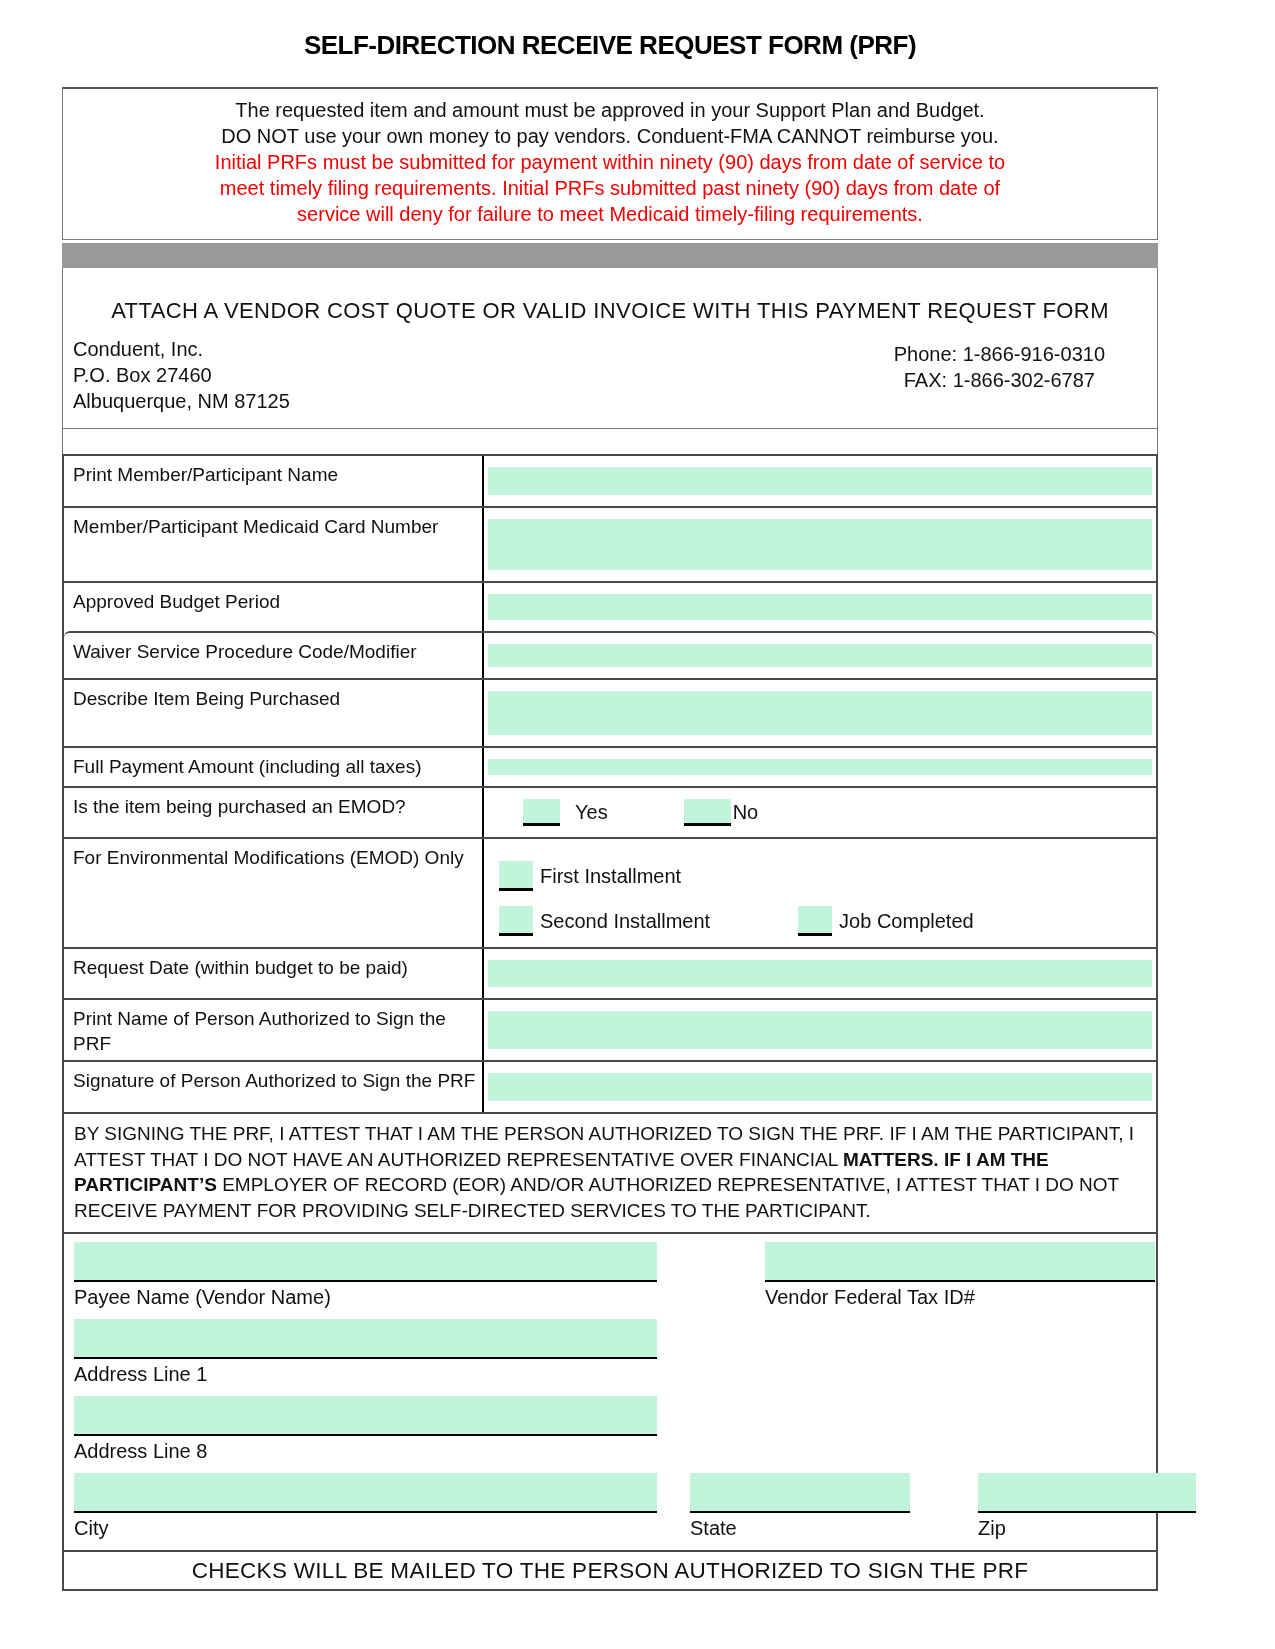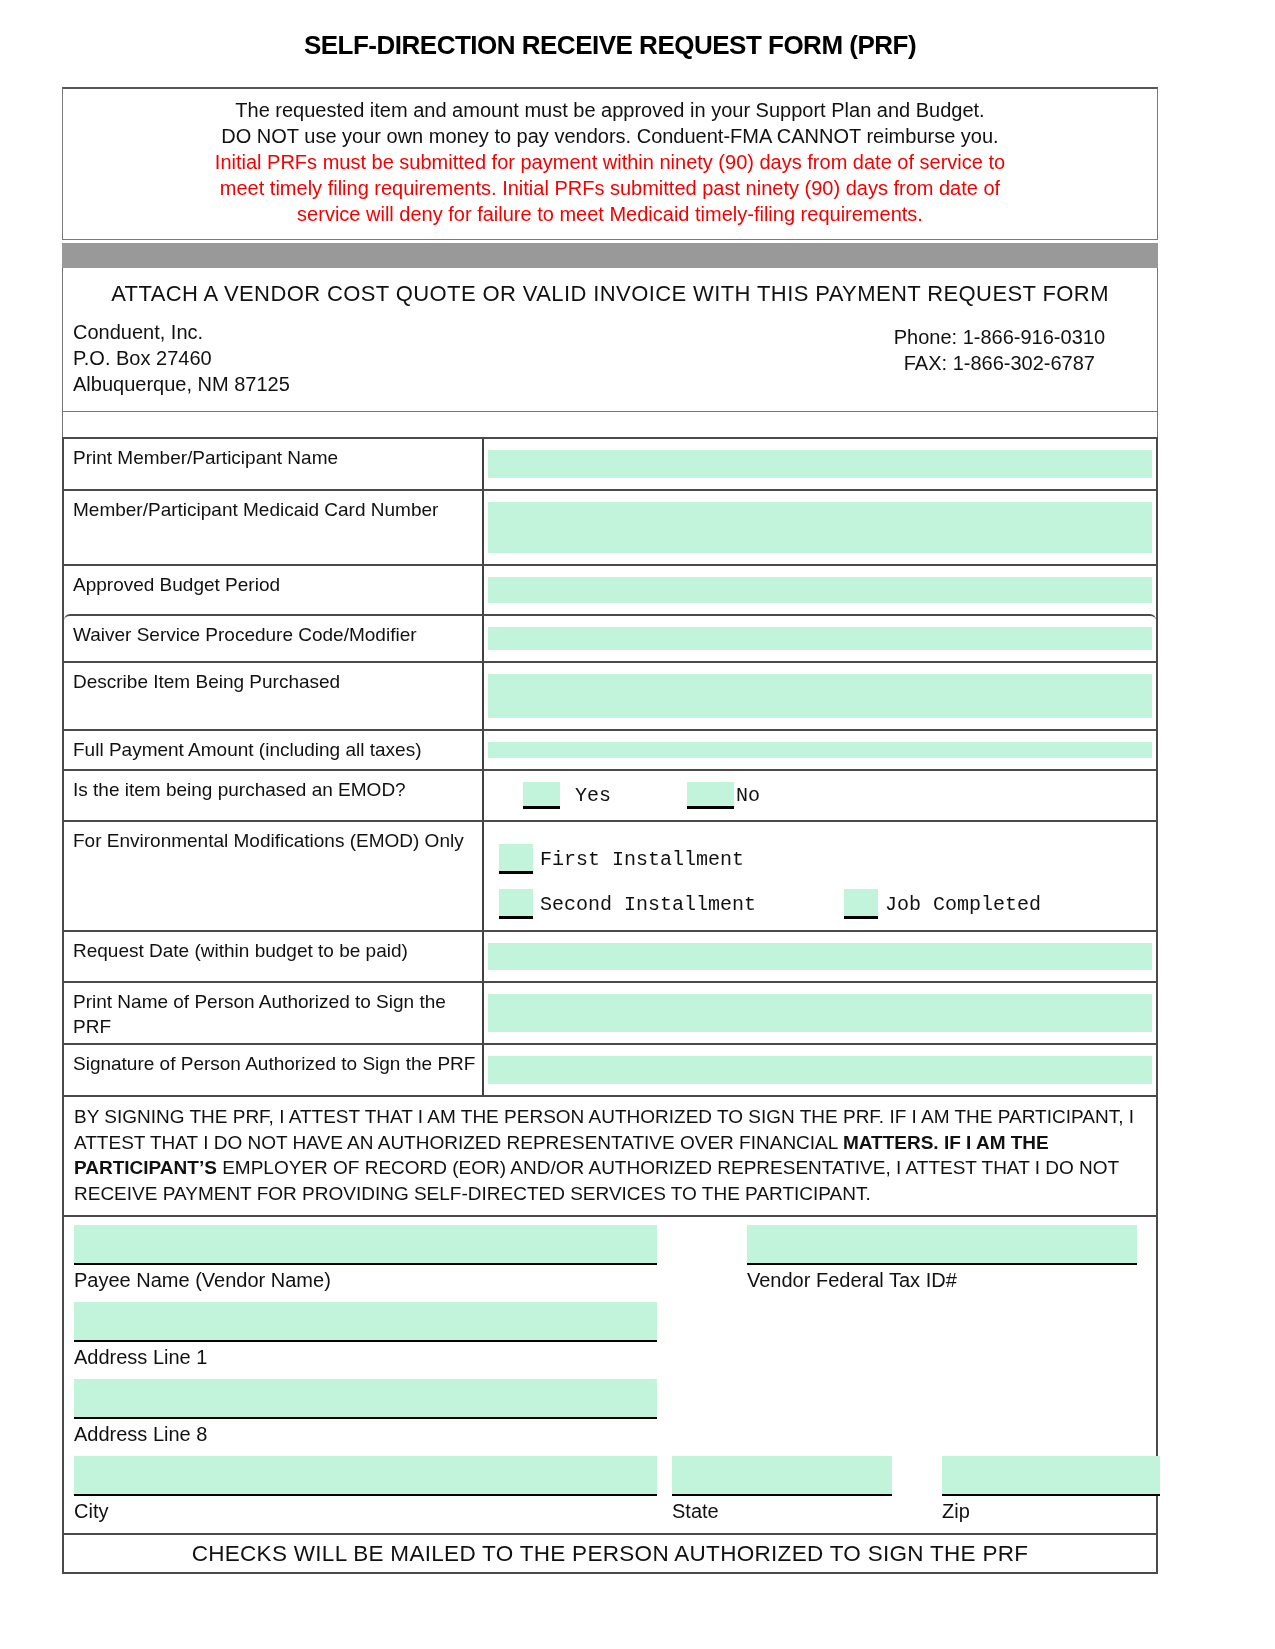--- a/index.html
+++ b/index.html
@@ -28,37 +28,37 @@
     padding: 8px 6px 12px 6px;
     text-align: center;
     font-size: 20px;
     line-height: 26px;
   }
   .notice-red { color: #f50000; }
 
   .gray-bar { margin-top: 3px; height: 25px; background: #999999; }
 
   .attach-box { border: 1px solid #777; border-top: none; }
-  .attach-header { text-align: center; font-size: 22px; letter-spacing: 0.4px; padding-top: 13px; }
+  .attach-header { text-align: center; font-size: 22px; letter-spacing: 0.4px; padding-top: 30px; }
   .addr-flex { display: flex; justify-content: space-between; padding: 12px 10px 14px 10px; }
   .addr-left { font-size: 20px; line-height: 26px; }
   .addr-right { font-size: 20px; line-height: 26px; text-align: center; margin-right: 42px; padding-top: 5px; }
 
   .empty-row { height: 25px; border-left: 1px solid #777; border-right: 1px solid #777; }
 
   .form-table { border: 2px solid #4a4a4a; }
   .frow { display: flex; border-top: 2px solid #4a4a4a; }
   .frow:first-child { border-top: none; }
   .fl {
     width: 420px; flex: 0 0 420px;
-    border-right: 2px solid #404040;
+    border-right: 2px solid #000000;
     padding: 6px 6px 4px 9px;
     font-size: 19px; line-height: 25px;
   }
-  .fv { flex: 1 1 auto; padding: 11px 4px; display: flex; font-family: Liberation Mono, monospace; }
+  .fv { flex: 1 1 auto; padding: 11px 4px; display: flex; }
   .green { background: #c1f4da; }
   .fill { flex: 1 1 auto; }
   .r1 { min-height: 50px; } .r2 { min-height: 75px; } .r3 { min-height: 50px; }
   .r4 { min-height: 47px; border-radius: 6px; } .r5 { min-height: 68px; } .r6 { min-height: 40px; }
   .r7 { min-height: 38px; } .r8 { min-height: 90px; } .r9 { min-height: 51px; }
   .r10 { min-height: 50px; } .r11 { min-height: 52px; }
 
   .opt { display: inline-flex; align-items: center; font-size: 20px; }
   .chk {
     display: inline-block;
@@ -83,21 +83,21 @@
     border: 2px solid #4a4a4a; border-top: none;
     padding: 7px 10px 9px 10px;
     font-size: 19px; line-height: 25.5px;
   }
   .attest-bold { font-weight: bold; }
 
   .payee-box {
     border-left: 2px solid #4a4a4a; border-right: 2px solid #4a4a4a;
     padding: 8px 0 0 10px;
   }
-  .pay-flex { display: flex; }
+  .pay-flex { display: flex; gap: 18px; }
   .pay-col { display: flex; flex-direction: column; }
   .gline { height: 40px; border-bottom: 2px solid #000; background: #c1f4da; }
   .g-wide { width: 583px; }
   .g-tax { width: 390px; }
   .col-tax { margin-left: 90px; }
   .g-state { width: 220px; } .col-state { margin-left: 15px; }
   .g-zip { width: 218px; } .col-zip { margin-left: 50px; }
   .pay-label { font-size: 20px; line-height: 25px; margin: 3px 0 9px 0; }
 
   .checks-box {

